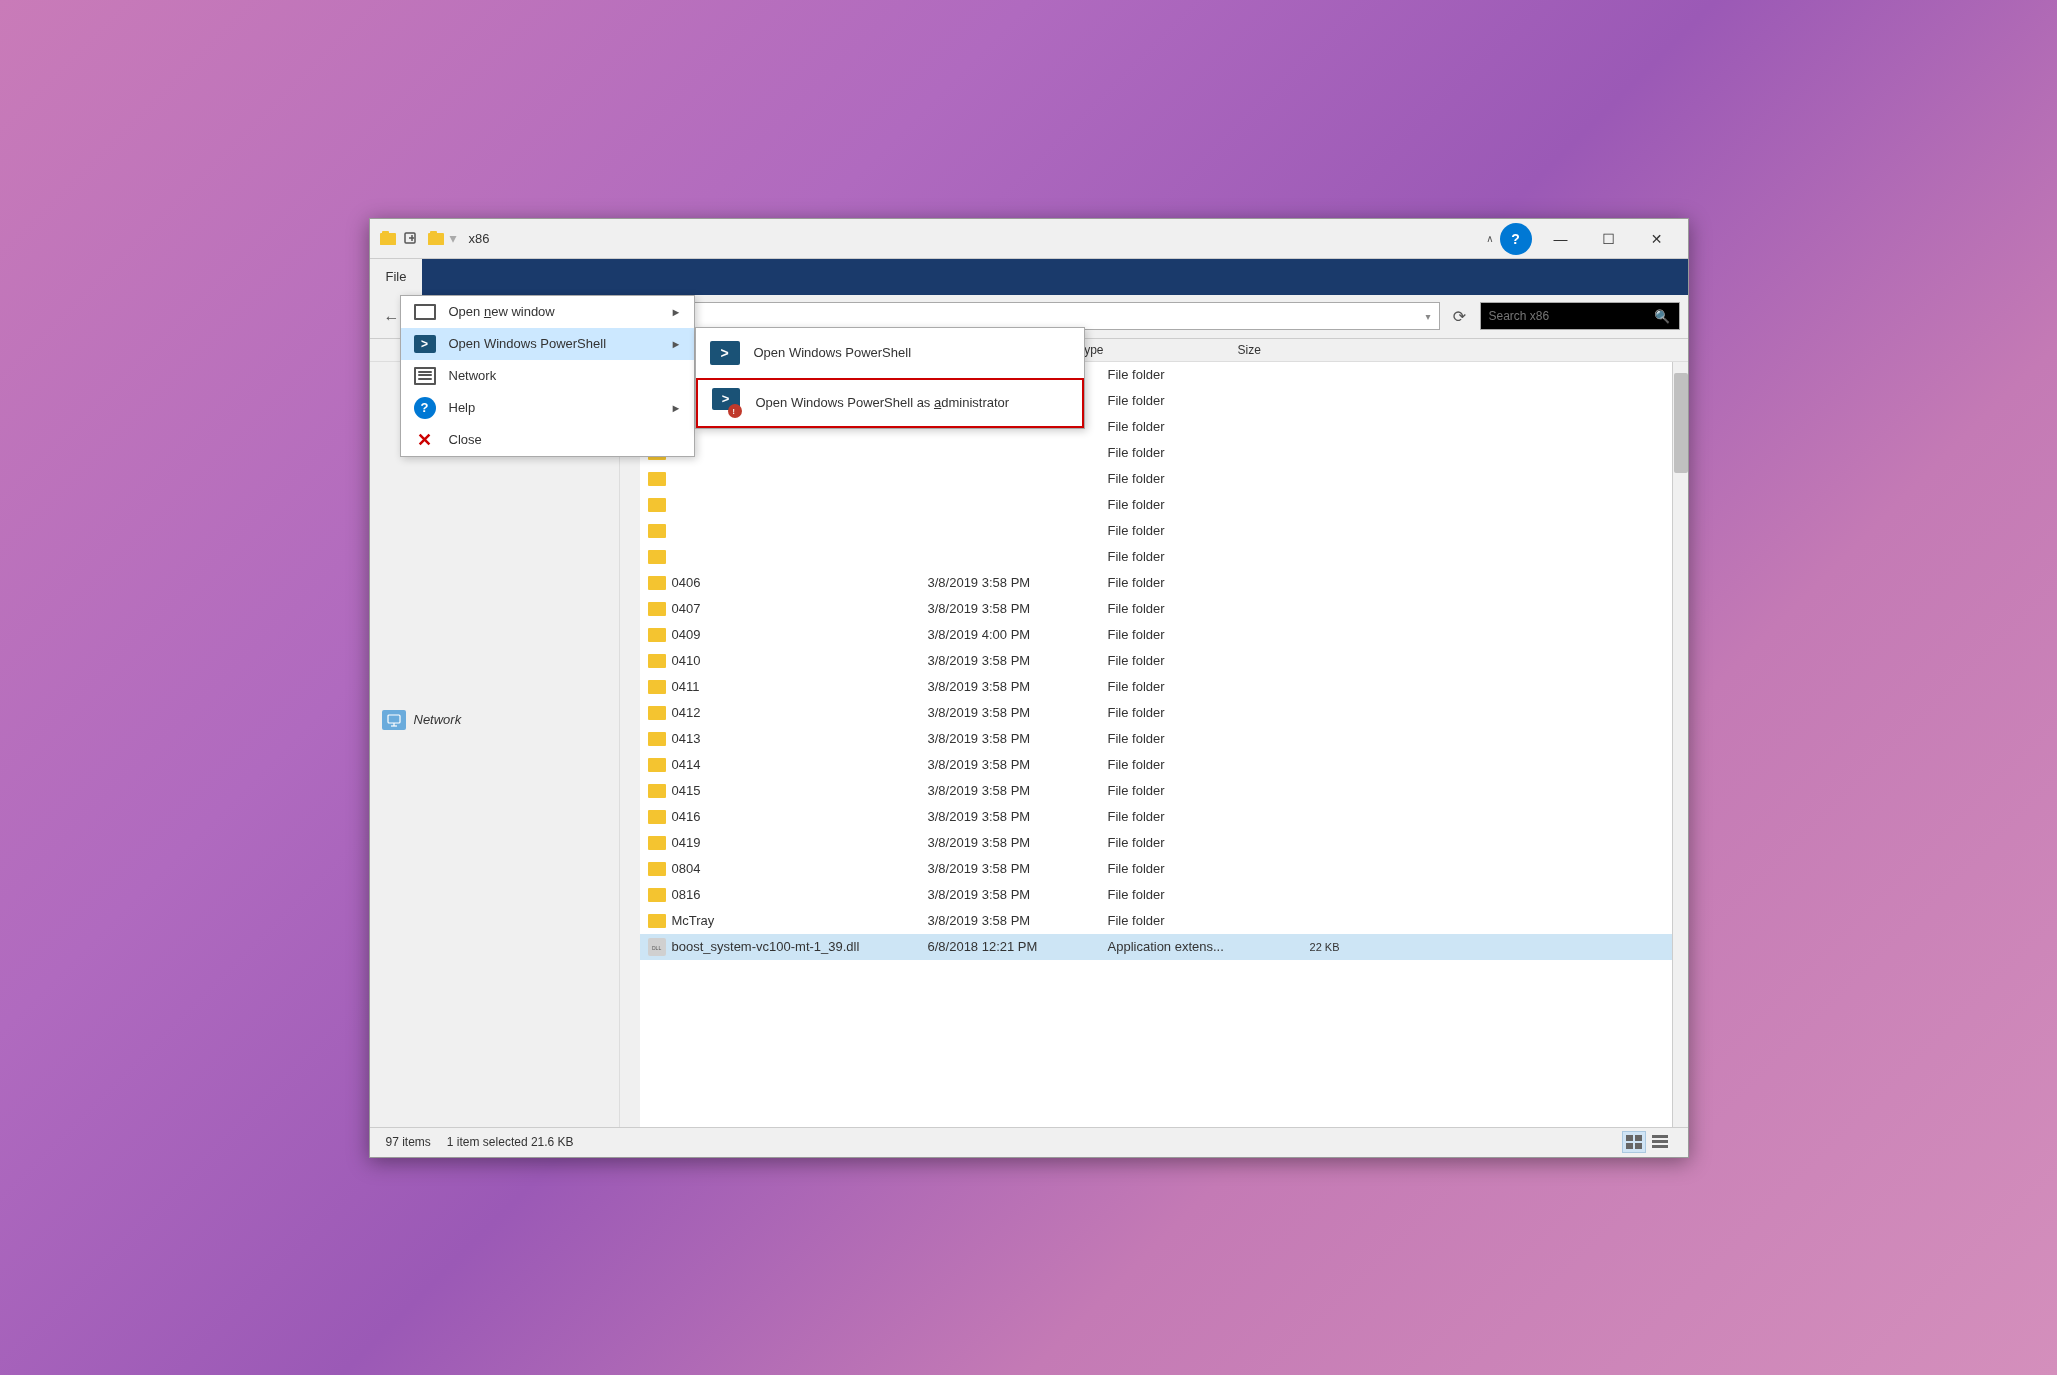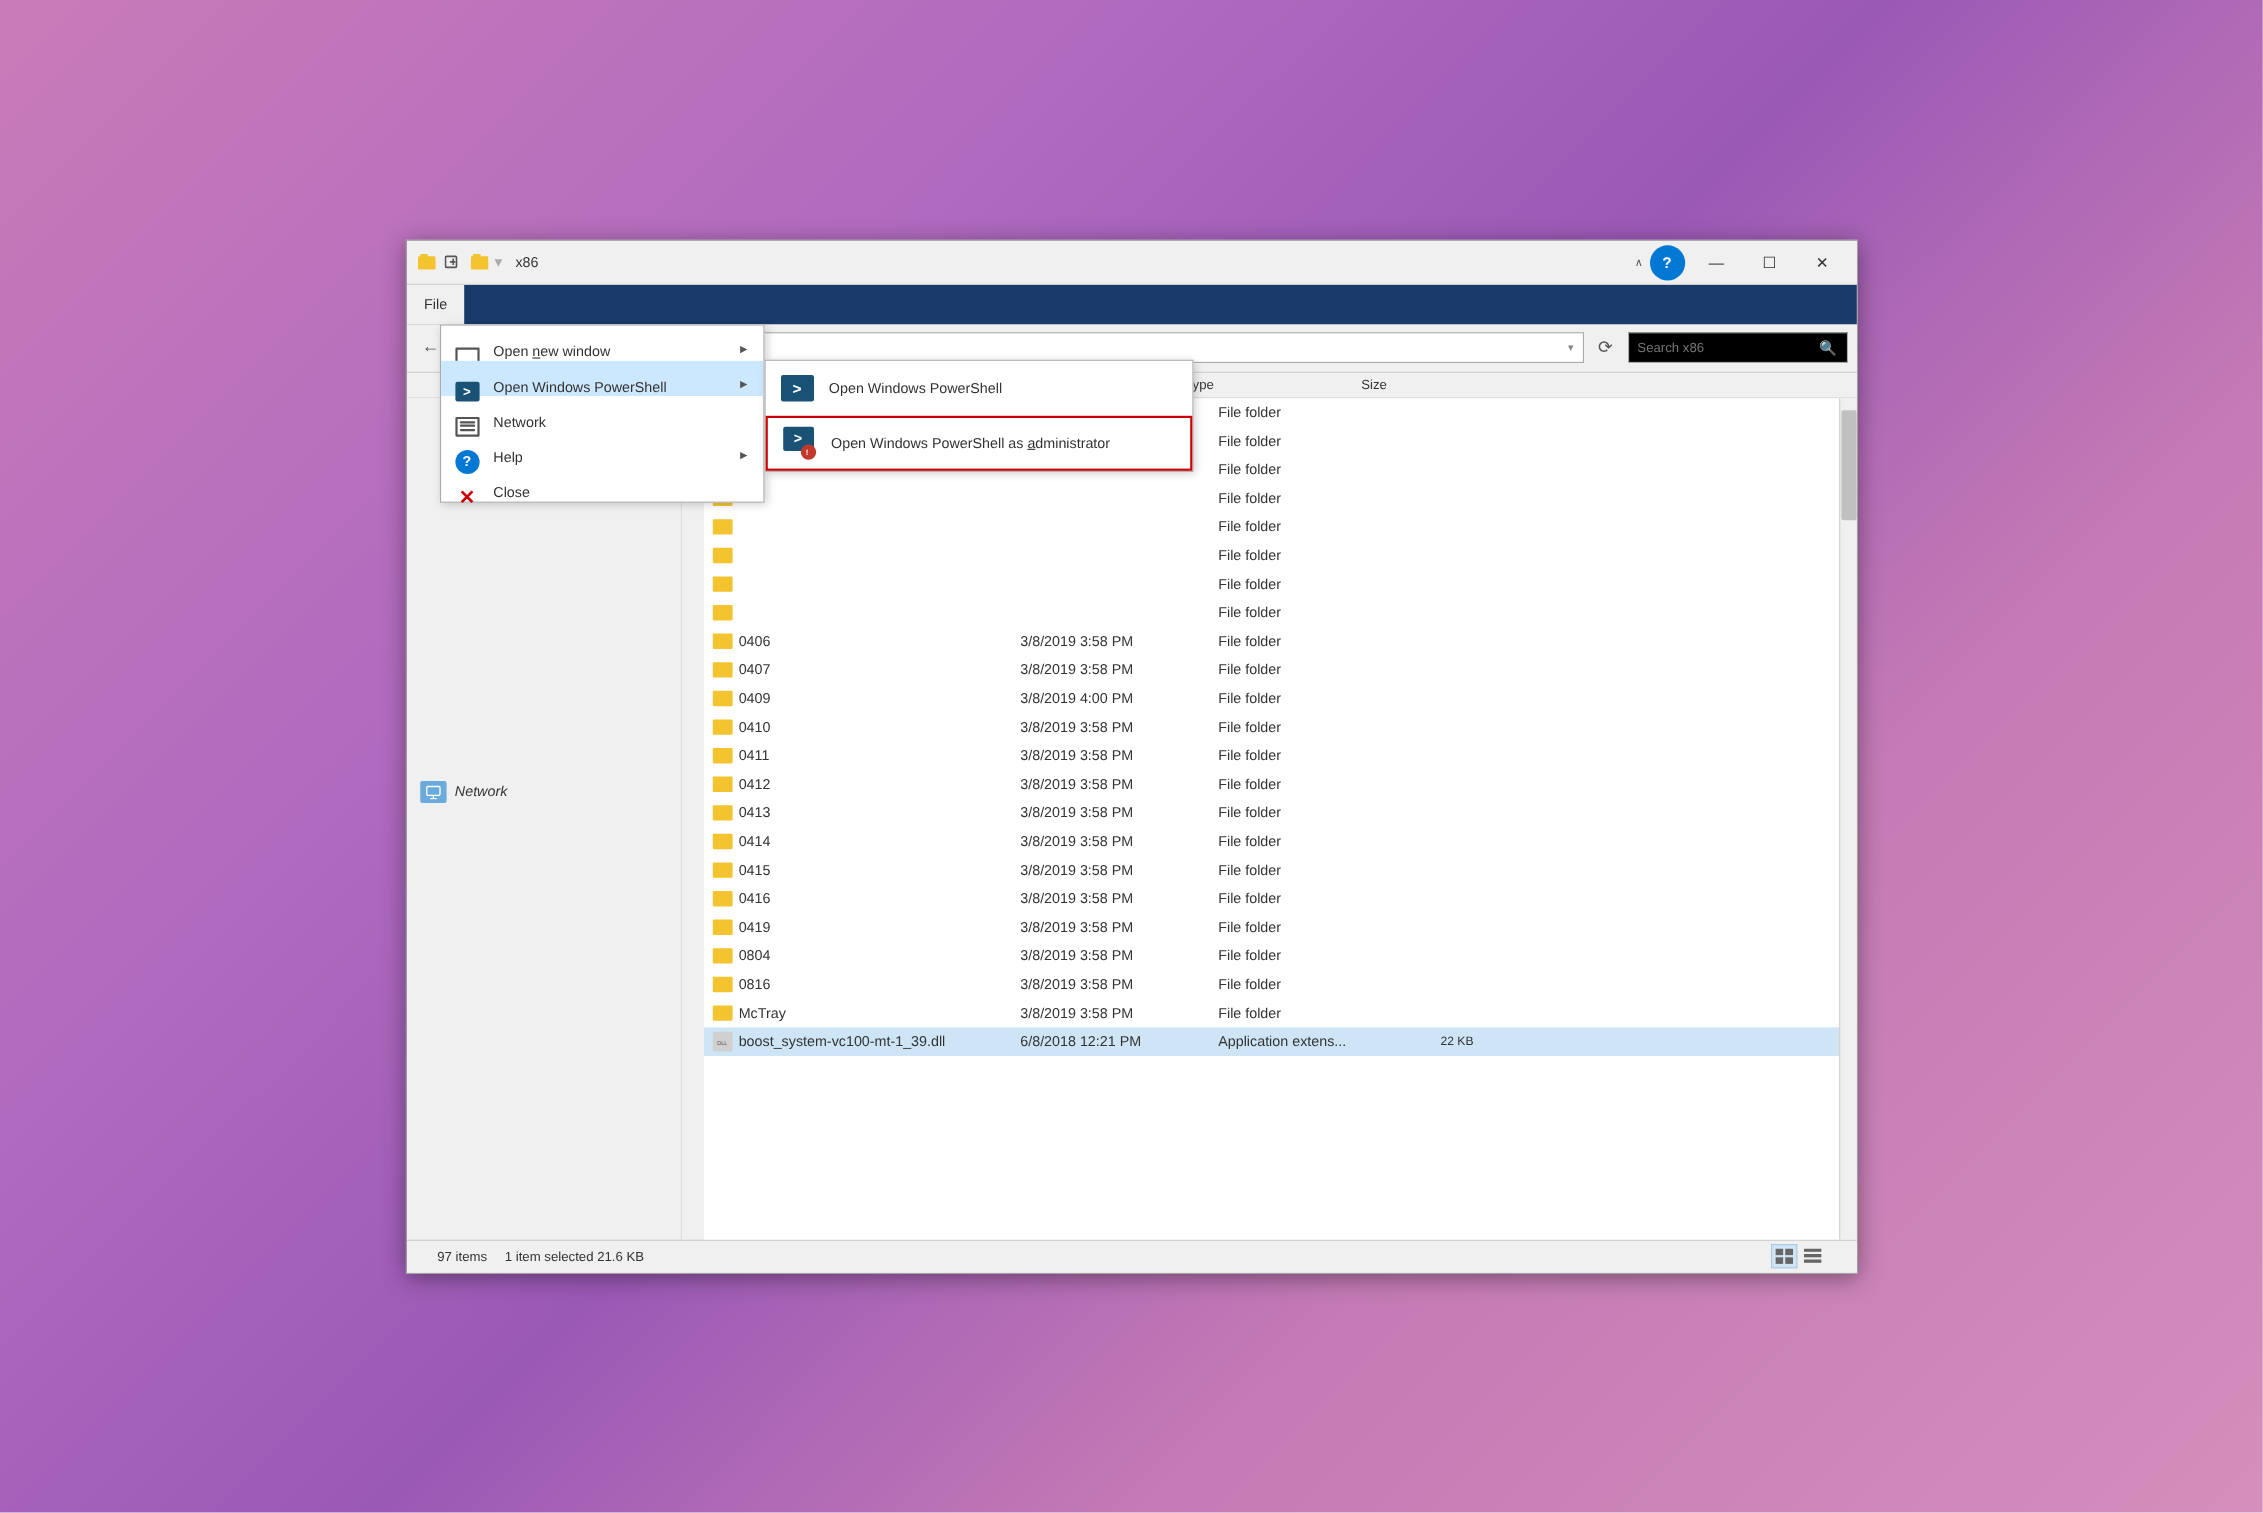--- a/index.html
+++ b/index.html
@@ -261,21 +261,21 @@
       top: 10px;
     }
 
     
     .status-bar {
       height: 30px;
       background: #f0f0f0;
       border-top: 1px solid #ccc;
       display: flex;
       align-items: center;
-      padding: 0 28px;
+      padding: 0 16px;
       gap: 16px;
       font-size: 12px;
       color: #333;
     }
     .status-right {
       margin-left: auto;
       display: flex;
       gap: 2px;
     }
     .view-btn {
@@ -302,21 +302,21 @@
     
     .file-menu {
       width: 295px;
       background: white;
       border: 1px solid #aaa;
       box-shadow: 2px 2px 8px rgba(0,0,0,0.2);
     }
     .file-menu-item {
       height: 28px;
       display: flex;
-      align-items: flex-start;
+      align-items: center;
       padding: 16px 12px;
       gap: 12px;
       font-size: 13px;
       color: #333;
       cursor: pointer;
       position: relative;
     }
     .file-menu-item.active-menu { background: #cce8ff; }
     .menu-item-icon {
       width: 24px; height: 24px;

